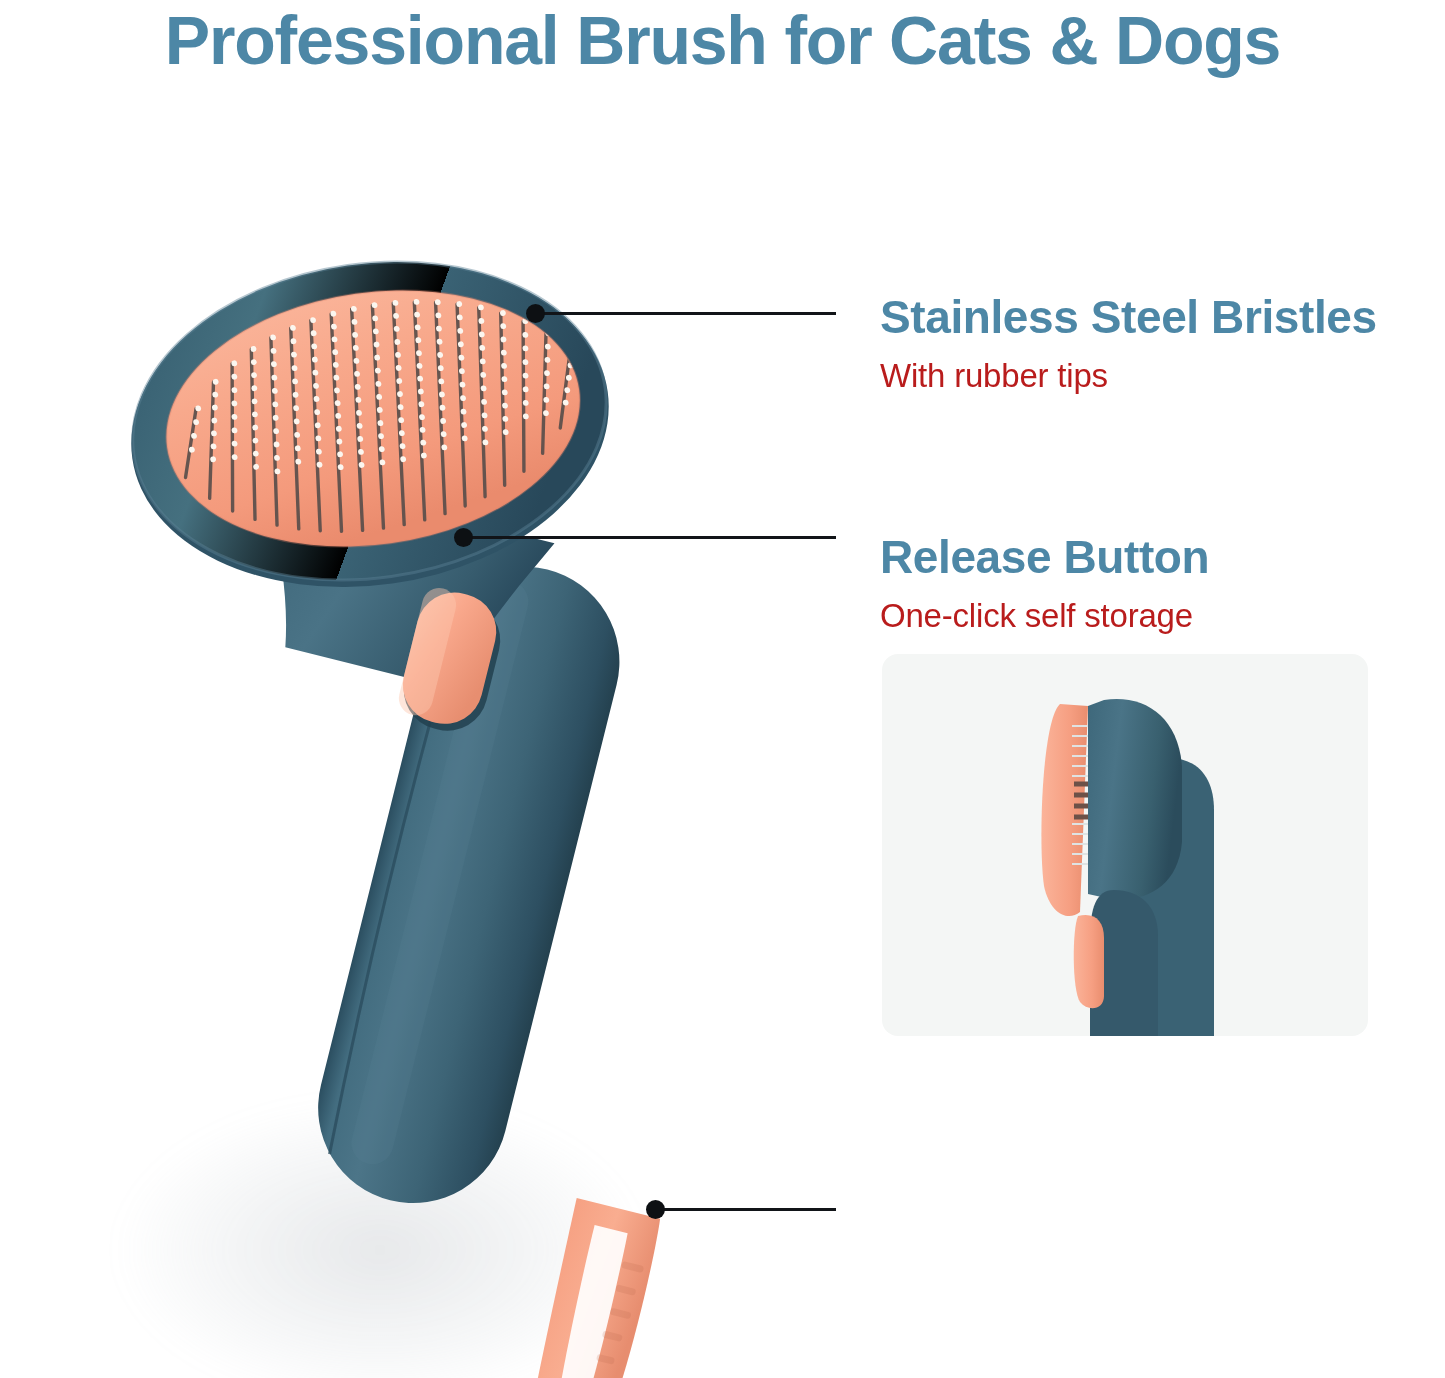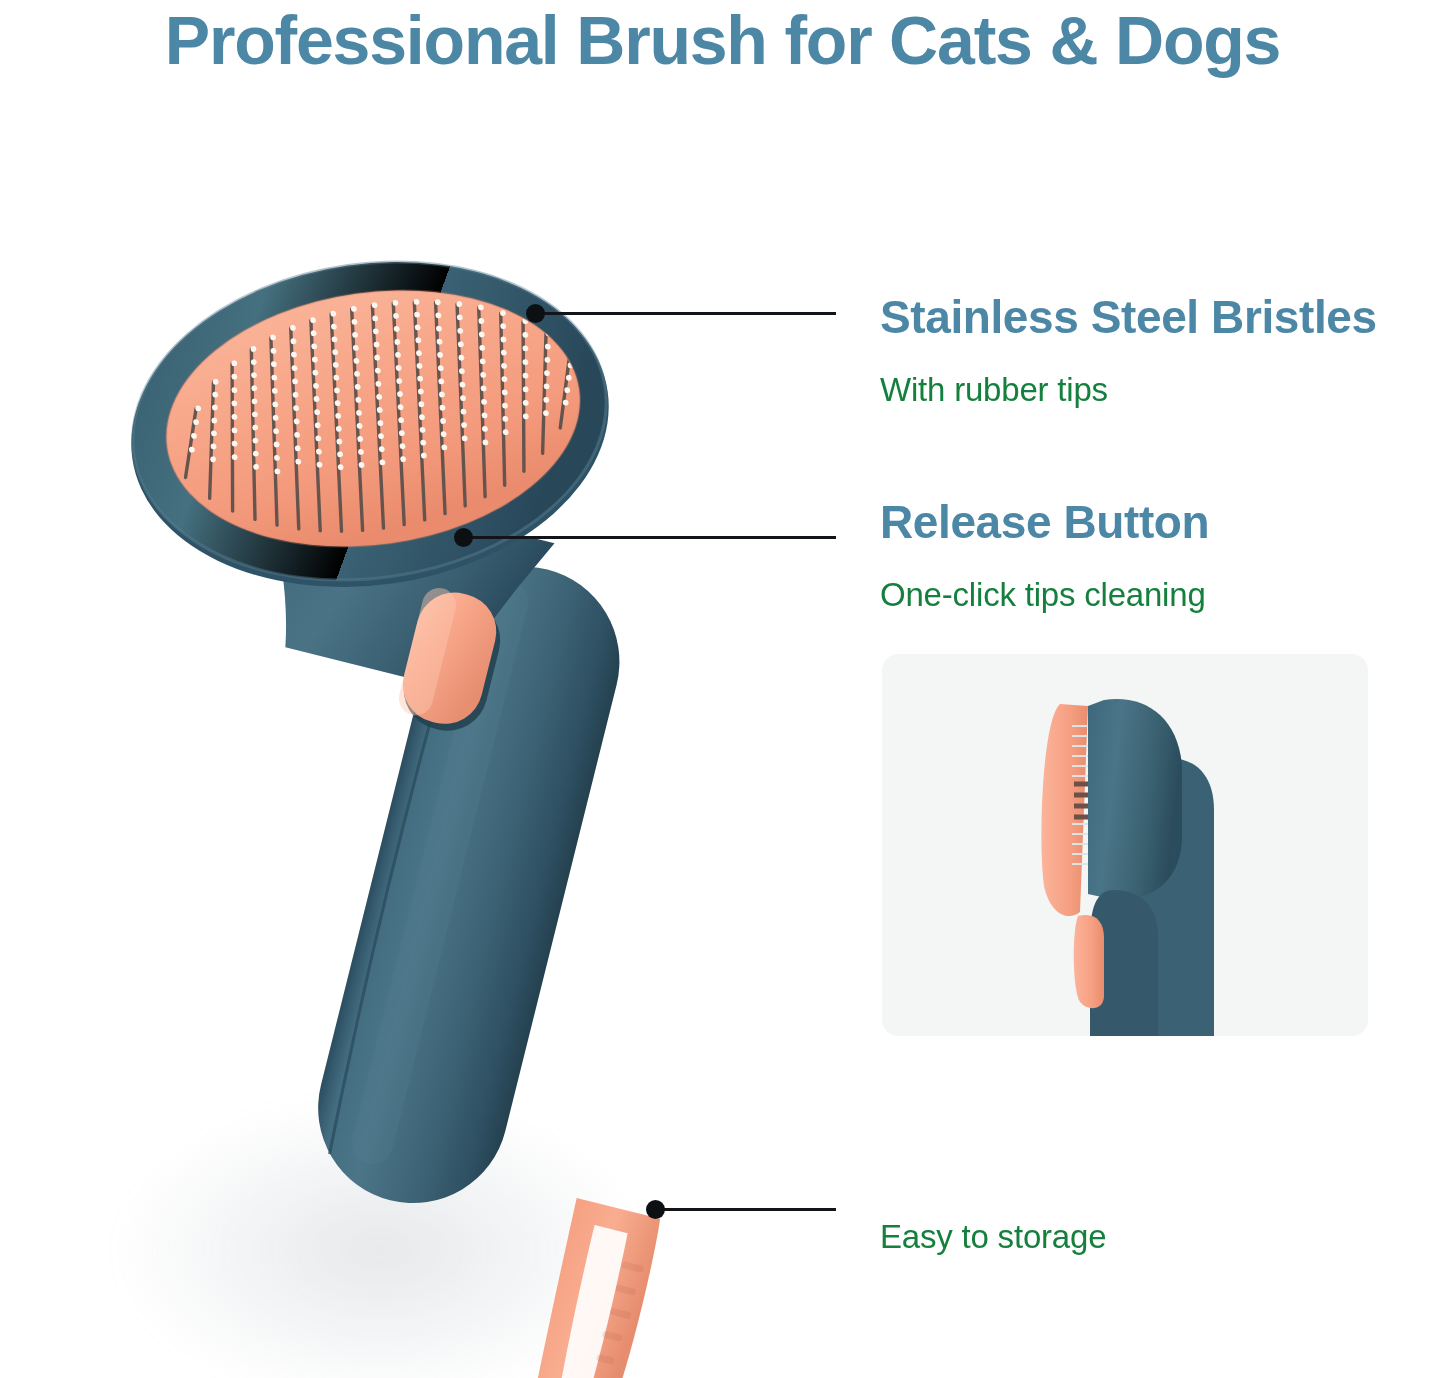--- a/index.html
+++ b/index.html
@@ -54,24 +54,24 @@
   .feature { position: absolute; }
   .feature-title {
     font-size: 46px;
     font-weight: bold;
     color: #4d87a6;
     letter-spacing: -0.4px;
     line-height: 1.1;
     white-space: nowrap;
   }
   .feature-sub {
-    margin-top: 28px;
+    margin-top: 14px;
     font-size: 33px;
     font-weight: normal;
-    color: #15803d;
+    color: #b91c1c;
     letter-spacing: -0.2px;
     line-height: 1.15;
     white-space: nowrap;
   }
 
   
   #inset-card {
     position: absolute;
     left: 882px;
     top: 654px;
@@ -435,23 +435,23 @@
   <div class="callout-dot" style="left:526px; top:304px;"></div>
 
   <div class="feature" style="left:880px; top:292px;">
     <div class="feature-title">Stainless Steel Bristles</div>
     <div class="feature-sub">With rubber tips</div>
   </div>
 
   <div class="callout-line" style="left:471px; top:536px; width:365px;"></div>
   <div class="callout-dot" style="left:454px; top:528px;"></div>
 
-  <div class="feature" style="left:880px; top:497px;">
+  <div class="feature" style="left:880px; top:532px;">
     <div class="feature-title">Release Button</div>
-    <div class="feature-sub">One-click tips cleaning</div>
+    <div class="feature-sub">One-click self storage</div>
   </div>
 
   <div id="inset-card">
     <svg width="486" height="382" viewBox="0 0 486 382">
       <defs>
         <linearGradient id="insetTeal" x1="0" y1="0" x2="1" y2="0.25">
           <stop offset="0%" stop-color="#3e687b"></stop>
           <stop offset="35%" stop-color="#4a7487"></stop>
           <stop offset="75%" stop-color="#39606f"></stop>
           <stop offset="100%" stop-color="#2b4c5c"></stop>
@@ -504,16 +504,15 @@
       <path d="M 196,262 C 212,258 222,266 222,284
                L 222,342 C 222,356 206,358 198,348
                C 190,336 190,276 196,262 Z" fill="url(#insetPeach)"></path>
     </svg>
   </div>
 
   <div class="callout-line" style="left:663px; top:1208px; width:173px;"></div>
   <div class="callout-dot" style="left:646px; top:1200px;"></div>
 
   <div class="feature" style="left:880px; top:1190px;">
-    <div class="feature-sub">Easy to storage</div>
   </div>
 
 </div>
 
 </body></html>

